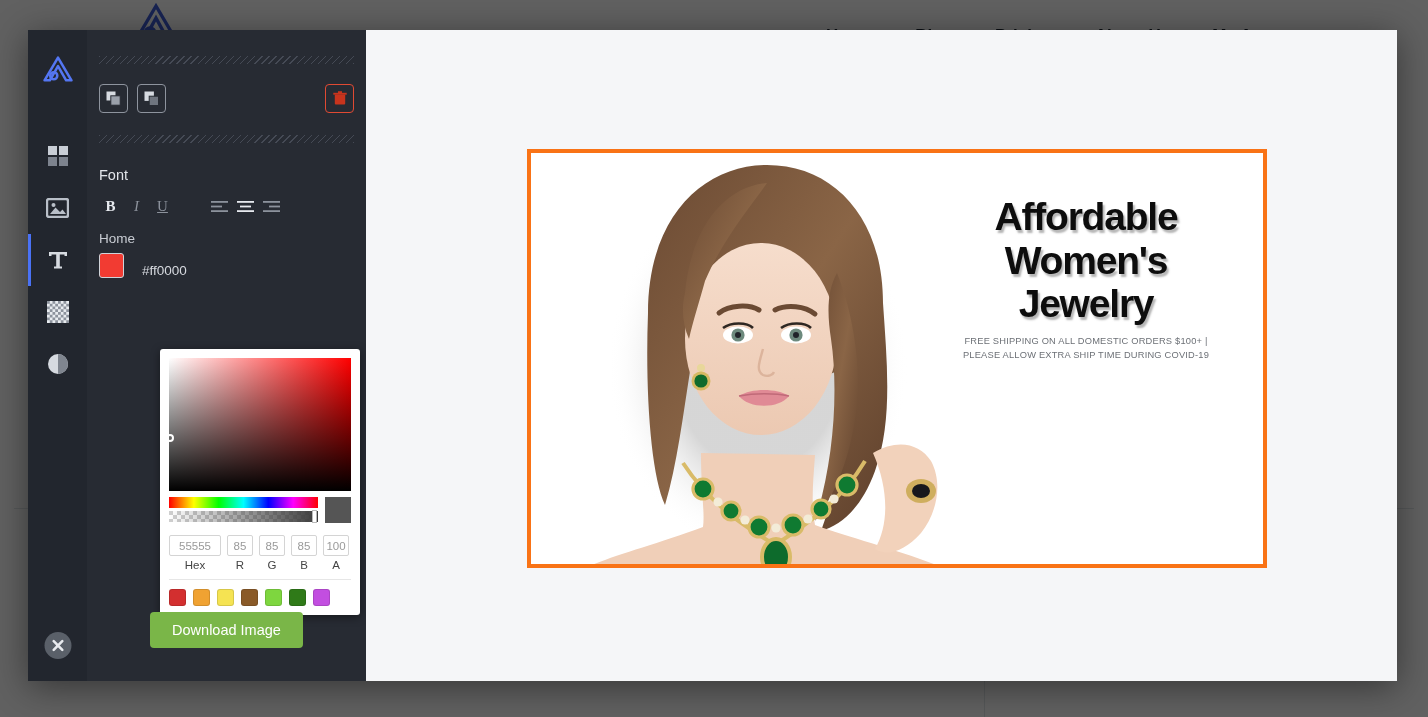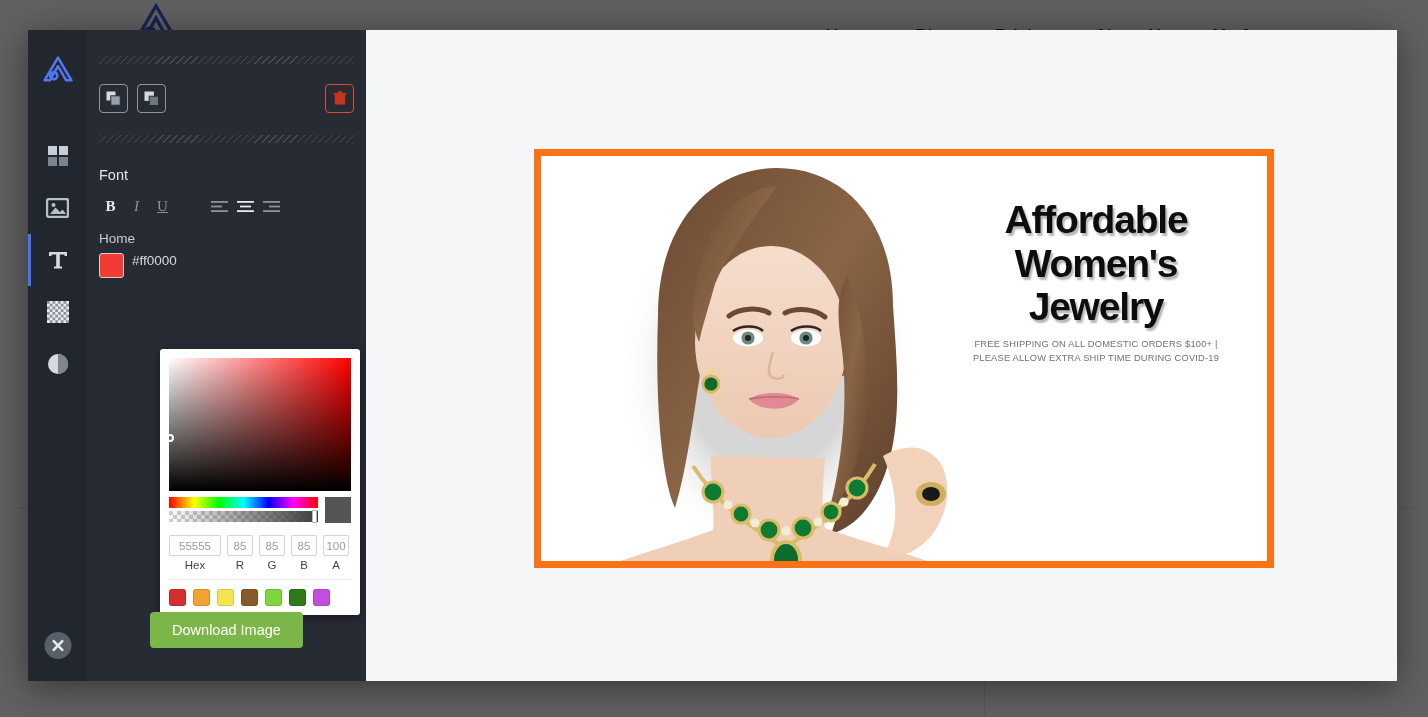--- a/index.html
+++ b/index.html
@@ -125,21 +125,21 @@
     background-repeat: no-repeat;
   }
   .fmt-row { display: flex; align-items: center; margin-top: 13px; gap: 3px; }
   .fmt-btn {
     width: 23px; height: 21px; display: flex; align-items: center; justify-content: center;
     cursor: pointer; color: #8c929c; font-size: 15px;
   }
   .fmt-btn.on { color: #e6e9ee; }
   .fmt-gap { width: 28px; }
   .color-label { font-size: 13.5px; color: #c8ccd3; margin-top: 14px; }
-  .color-row { display: flex; align-items: flex-start; margin-top: 7px; gap: 8px; }
+  .color-row { display: flex; align-items: flex-end; margin-top: 7px; gap: 18px; }
   .color-chip {
     width: 25px; height: 25px; border-radius: 3px; border: 1px solid #cfd3d9; cursor: pointer;
   }
   .color-hex { font-size: 13.5px; color: #d6d9df; }
 
   
   .picker {
     position: absolute; left: 73px; top: 319px;
     width: 200px; background: #fff; border-radius: 3px;
     box-shadow: 0 2px 10px rgba(0,0,0,.45);
@@ -198,23 +198,23 @@
   .dl-wrap { position: absolute; left: 0; right: 0; top: 582px; display: flex; justify-content: center; }
   .dl-btn {
     background: #7ab648; color: #fff; border: none; border-radius: 4px;
     padding: 10px 22px; font-size: 14.5px; cursor: pointer;
     font-family: "Liberation Sans", sans-serif;
   }
 
   
   .canvas-area { flex: 1; background: #f5f6f8; position: relative; }
   .art-board {
-    position: absolute; left: 168px; top: 119px;
+    position: absolute; left: 161px; top: 119px;
     width: 740px; height: 419px;
-    background: #fff; border: 7px solid #f97316;
+    background: #fff; border: 4px solid #f97316;
     overflow: hidden;
   }
 
   
   .model { position: absolute; left: 22px; top: 0px; width: 430px; height: 419px; }
   .ad-text { position: absolute; left: 390px; top: 42px; width: 330px; text-align: center; }
   .ad-head {
     font-size: 39px; font-weight: bold; line-height: 1.12; color: #0d0d0d;
     letter-spacing: -1.2px; text-shadow: 2px 3px 2px rgba(120,120,120,.55);
   }

